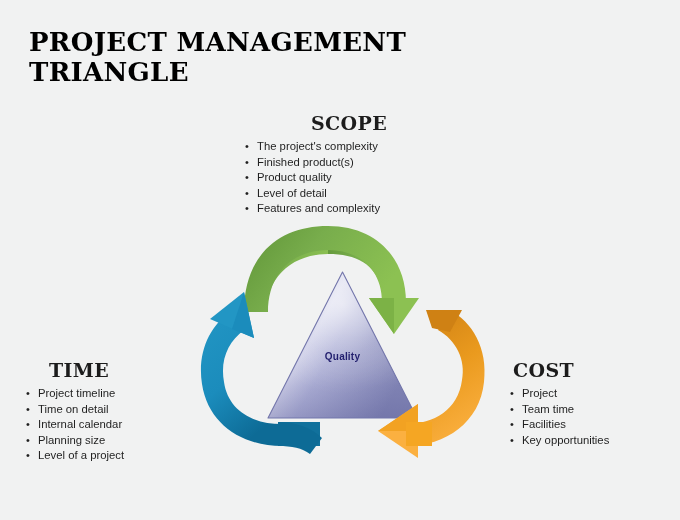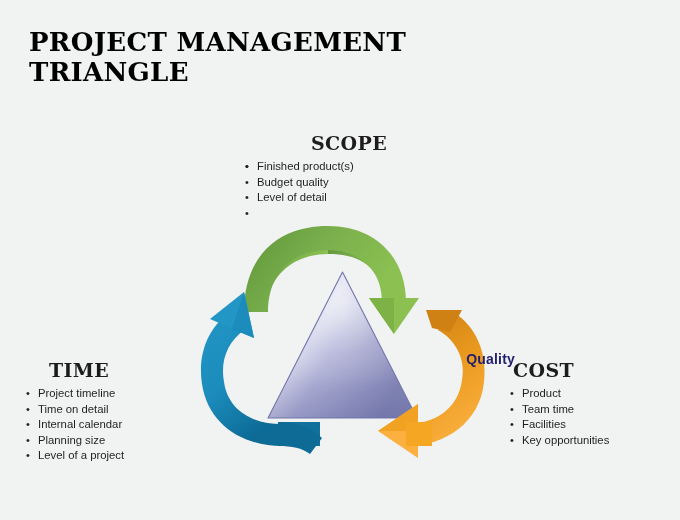--- a/index.html
+++ b/index.html
@@ -75,21 +75,20 @@
 
   
   #scope-block {
     left: 243px;
     top: 114px;
     width: 230px;
   }
   #scope-block .corner-heading {
     text-align: center;
     margin-left: -18px;
-    margin-top: 20px;
   }
 
   
   #time-block {
     left: 24px;
     top: 361px;
     width: 190px;
   }
   #time-block .corner-heading {
     margin-left: 25px;
@@ -116,62 +115,62 @@
   #diagram svg {
     display: block;
     width: 345px;
     height: 275px;
   }
   #quality-label {
     position: absolute;
     left: 0;
     top: 133px;
     width: 345px;
-    text-align: right;
-    font-size: 14px;
+    text-align: center;
+    font-size: 10px;
     font-weight: bold;
     color: #221f6e;
     letter-spacing: 0.2px;
     pointer-events: none;
   }
 </style>
 </head>
 <body>
 
 <div id="slide">
 
   <div id="title">PROJECT MANAGEMENT
 TRIANGLE</div>
 
   <div class="corner" id="scope-block">
     <div class="corner-heading">SCOPE</div>
     <ul class="corner-list">
-      <li><span class="bullet">•</span></li>
+      <li><span class="bullet">•</span><span>The project's complexity</span></li>
       <li><span class="bullet">•</span><span>Finished product(s)</span></li>
-      <li><span class="bullet">•</span><span>Budget quality</span></li>
+      <li><span class="bullet">•</span><span>Product quality</span></li>
       <li><span class="bullet">•</span><span>Level of detail</span></li>
-      <li><span class="bullet">•</span></li>
+      <li><span class="bullet">•</span><span>Features and complexity</span></li>
     </ul>
   </div>
 
   <div class="corner" id="time-block">
     <div class="corner-heading">TIME</div>
     <ul class="corner-list">
       <li><span class="bullet">•</span><span>Project timeline</span></li>
       <li><span class="bullet">•</span><span>Time on detail</span></li>
       <li><span class="bullet">•</span><span>Internal calendar</span></li>
       <li><span class="bullet">•</span><span>Planning size</span></li>
       <li><span class="bullet">•</span><span>Level of a project</span></li>
     </ul>
   </div>
 
   <div class="corner" id="cost-block">
     <div class="corner-heading">COST</div>
     <ul class="corner-list">
-      <li><span class="bullet">•</span><span>Product</span></li>
+      <li><span class="bullet">•</span><span>Project</span></li>
       <li><span class="bullet">•</span><span>Team time</span></li>
       <li><span class="bullet">•</span><span>Facilities</span></li>
       <li><span class="bullet">•</span><span>Key opportunities</span></li>
     </ul>
   </div>
 
   <div id="diagram">
     <svg viewBox="0 0 345 275" xmlns="http://www.w3.org/2000/svg">
       <defs>
         <linearGradient id="triGrad" x1="0" y1="0" x2="1" y2="0.55">

